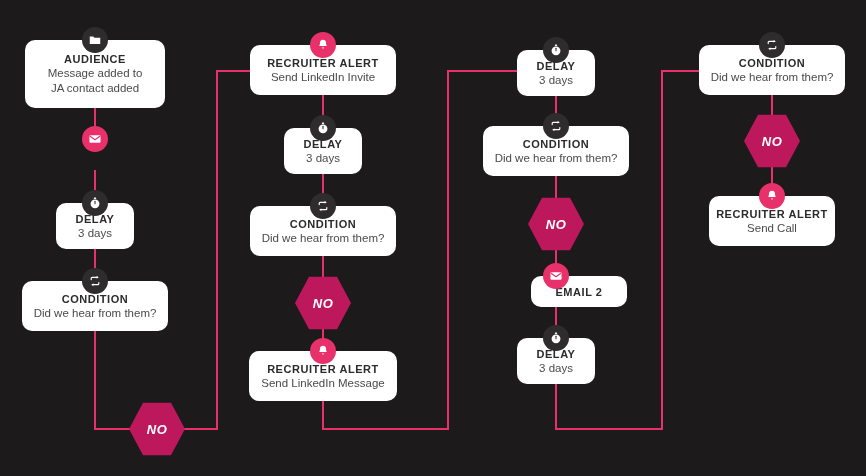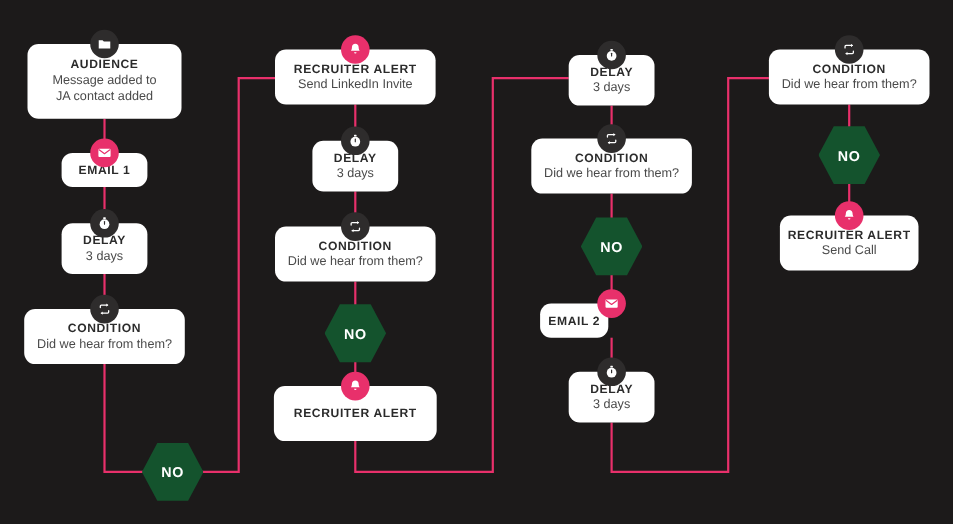--- a/index.html
+++ b/index.html
@@ -37,21 +37,22 @@
   }
   .badge.dark{background:#2e2c2c;}
   .badge.pink{background:#e8306b;}
   .badge svg{display:block;}
 
   .hex{
     position:absolute;width:56px;height:56px;z-index:4;
     display:flex;align-items:center;justify-content:center;
     -webkit-clip-path:polygon(25% 3%,75% 3%,100% 50%,75% 97%,25% 97%,0% 50%);
     clip-path:polygon(25% 3%,75% 3%,100% 50%,75% 97%,25% 97%,0% 50%);
-    background:#14532d;
+    background:#be185d;
+    font-style:italic;
   }
   .hex span{
     font-size:13px;font-weight:bold;color:#ffffff;letter-spacing:.6px;
   }
 </style>
 </head>
 <body>
 
 <div id="canvas">
   <svg id="wires" viewBox="0 0 866 476" xmlns="http://www.w3.org/2000/svg">
@@ -76,23 +77,20 @@
 <div class="node" style="left: 25px; top: 40px; width: 140px; height: 68px; justify-content: center;">
       <div class="title">AUDIENCE</div>
       <div class="sub">Message added to</div>
       <div class="sub">JA contact added</div>
     </div>
     <div class="badge dark" style="left: 82px; top: 27px;">
       <svg width="14" height="14" viewBox="0 0 24 24">
         <path d="M3 6h6l2 2.2h10V19H3z" fill="#fff"></path>
       </svg>
     </div>
-    <div class="node" style="left: 56px; top: 139px; width: 78px; height: 31px;">
-      <div class="title">EMAIL 1</div>
-    </div>
     <div class="badge pink" style="left: 82px; top: 126px;">
       <svg width="14" height="14" viewBox="0 0 24 24">
         <rect x="2.5" y="5.5" width="19" height="13" rx="1.6" fill="#fff"></rect>
         <path d="M3.6 7.2 12 13.3l8.4-6.1" fill="none" stroke="#e8306b" stroke-width="1.9" stroke-linecap="round" stroke-linejoin="round"></path>
       </svg>
     </div>
     <div class="node" style="left: 56px; top: 203px; width: 78px; height: 46px;">
       <div class="title">DELAY</div>
       <div class="sub">3 days</div>
     </div>
@@ -139,20 +137,21 @@
       <div class="sub">Did we hear from them?</div>
     </div>
     <div class="badge dark" style="left: 310px; top: 193px;">
       <svg width="14" height="14" viewBox="0 0 24 24">
         <path d="M5.5 9.5V7.3a1.6 1.6 0 0 1 1.6-1.6h9.8M18.5 14.5v2.2a1.6 1.6 0 0 1-1.6 1.6H7.1" fill="none" stroke="#fff" stroke-width="2" stroke-linecap="round" stroke-linejoin="round"></path>
         <path d="M14.8 3.1 17.6 5.7 14.8 8.3M9.2 15.7 6.4 18.3 9.2 20.9" fill="#fff"></path>
       </svg>
     </div>
     <div class="node" style="left: 249px; top: 351px; width: 148px; height: 50px;">
       <div class="title">RECRUITER ALERT</div>
+      <div class="sub">Send LinkedIn Message</div>
     </div>
     <div class="badge pink" style="left: 310px; top: 338px;">
       <svg width="14" height="14" viewBox="0 0 24 24">
         <path d="M12 3.2c-3.1 0-5.2 2.2-5.2 5.2 0 4-1.7 5.4-1.7 5.4h13.8s-1.7-1.4-1.7-5.4c0-3-2.1-5.2-5.2-5.2z" fill="#fff"></path>
         <path d="M10.1 16.2h3.8a1.9 1.9 0 0 1-3.8 0z" fill="#fff"></path>
       </svg>
     </div>
     <div class="node" style="left: 517px; top: 50px; width: 78px; height: 46px;">
       <div class="title">DELAY</div>
       <div class="sub">3 days</div>
@@ -167,21 +166,21 @@
     <div class="node" style="left: 483px; top: 126px; width: 146px; height: 50px;">
       <div class="title">CONDITION</div>
       <div class="sub">Did we hear from them?</div>
     </div>
     <div class="badge dark" style="left: 543px; top: 113px;">
       <svg width="14" height="14" viewBox="0 0 24 24">
         <path d="M5.5 9.5V7.3a1.6 1.6 0 0 1 1.6-1.6h9.8M18.5 14.5v2.2a1.6 1.6 0 0 1-1.6 1.6H7.1" fill="none" stroke="#fff" stroke-width="2" stroke-linecap="round" stroke-linejoin="round"></path>
         <path d="M14.8 3.1 17.6 5.7 14.8 8.3M9.2 15.7 6.4 18.3 9.2 20.9" fill="#fff"></path>
       </svg>
     </div>
-    <div class="node" style="left: 491px; top: 276px; width: 62px; height: 31px;">
+    <div class="node" style="left: 531px; top: 276px; width: 96px; height: 31px;">
       <div class="title">EMAIL 2</div>
     </div>
     <div class="badge pink" style="left: 543px; top: 263px;">
       <svg width="14" height="14" viewBox="0 0 24 24">
         <rect x="2.5" y="5.5" width="19" height="13" rx="1.6" fill="#fff"></rect>
         <path d="M3.6 7.2 12 13.3l8.4-6.1" fill="none" stroke="#e8306b" stroke-width="1.9" stroke-linecap="round" stroke-linejoin="round"></path>
       </svg>
     </div>
     <div class="node" style="left: 517px; top: 338px; width: 78px; height: 46px;">
       <div class="title">DELAY</div>

